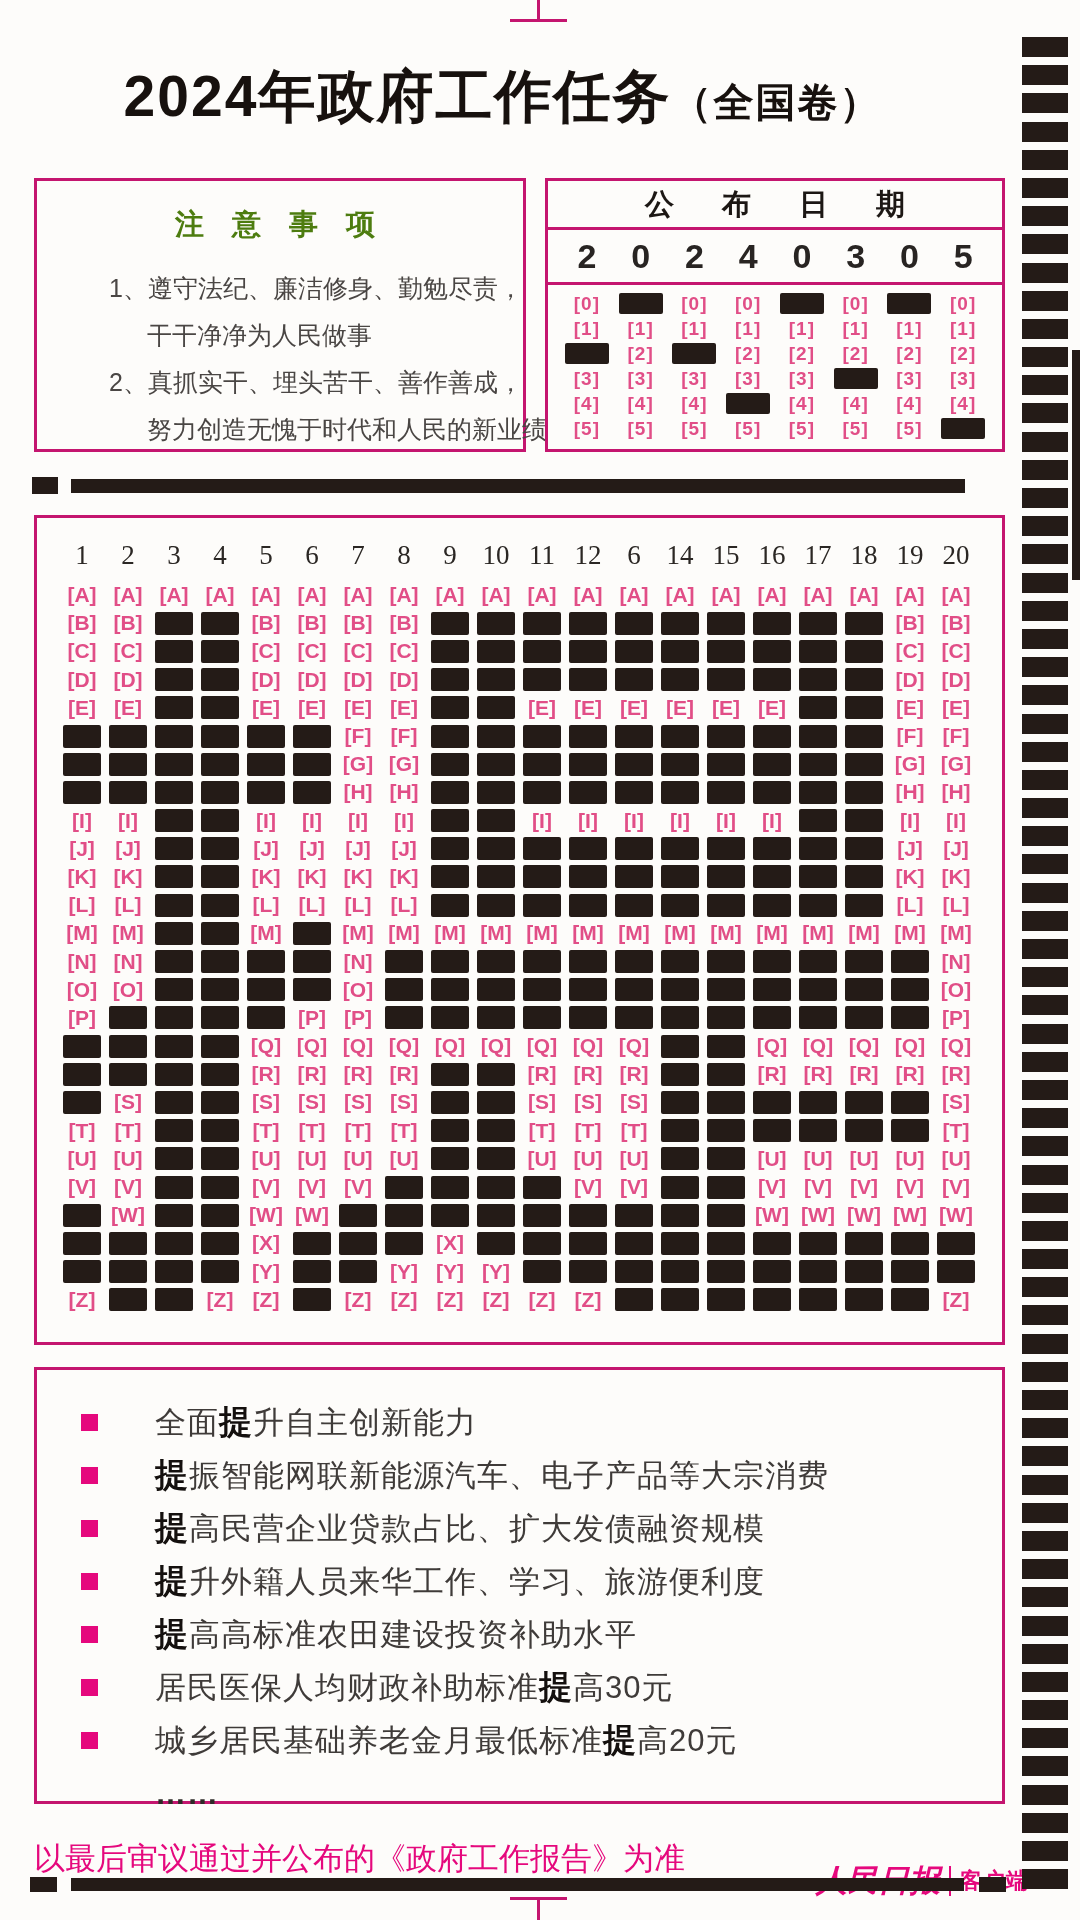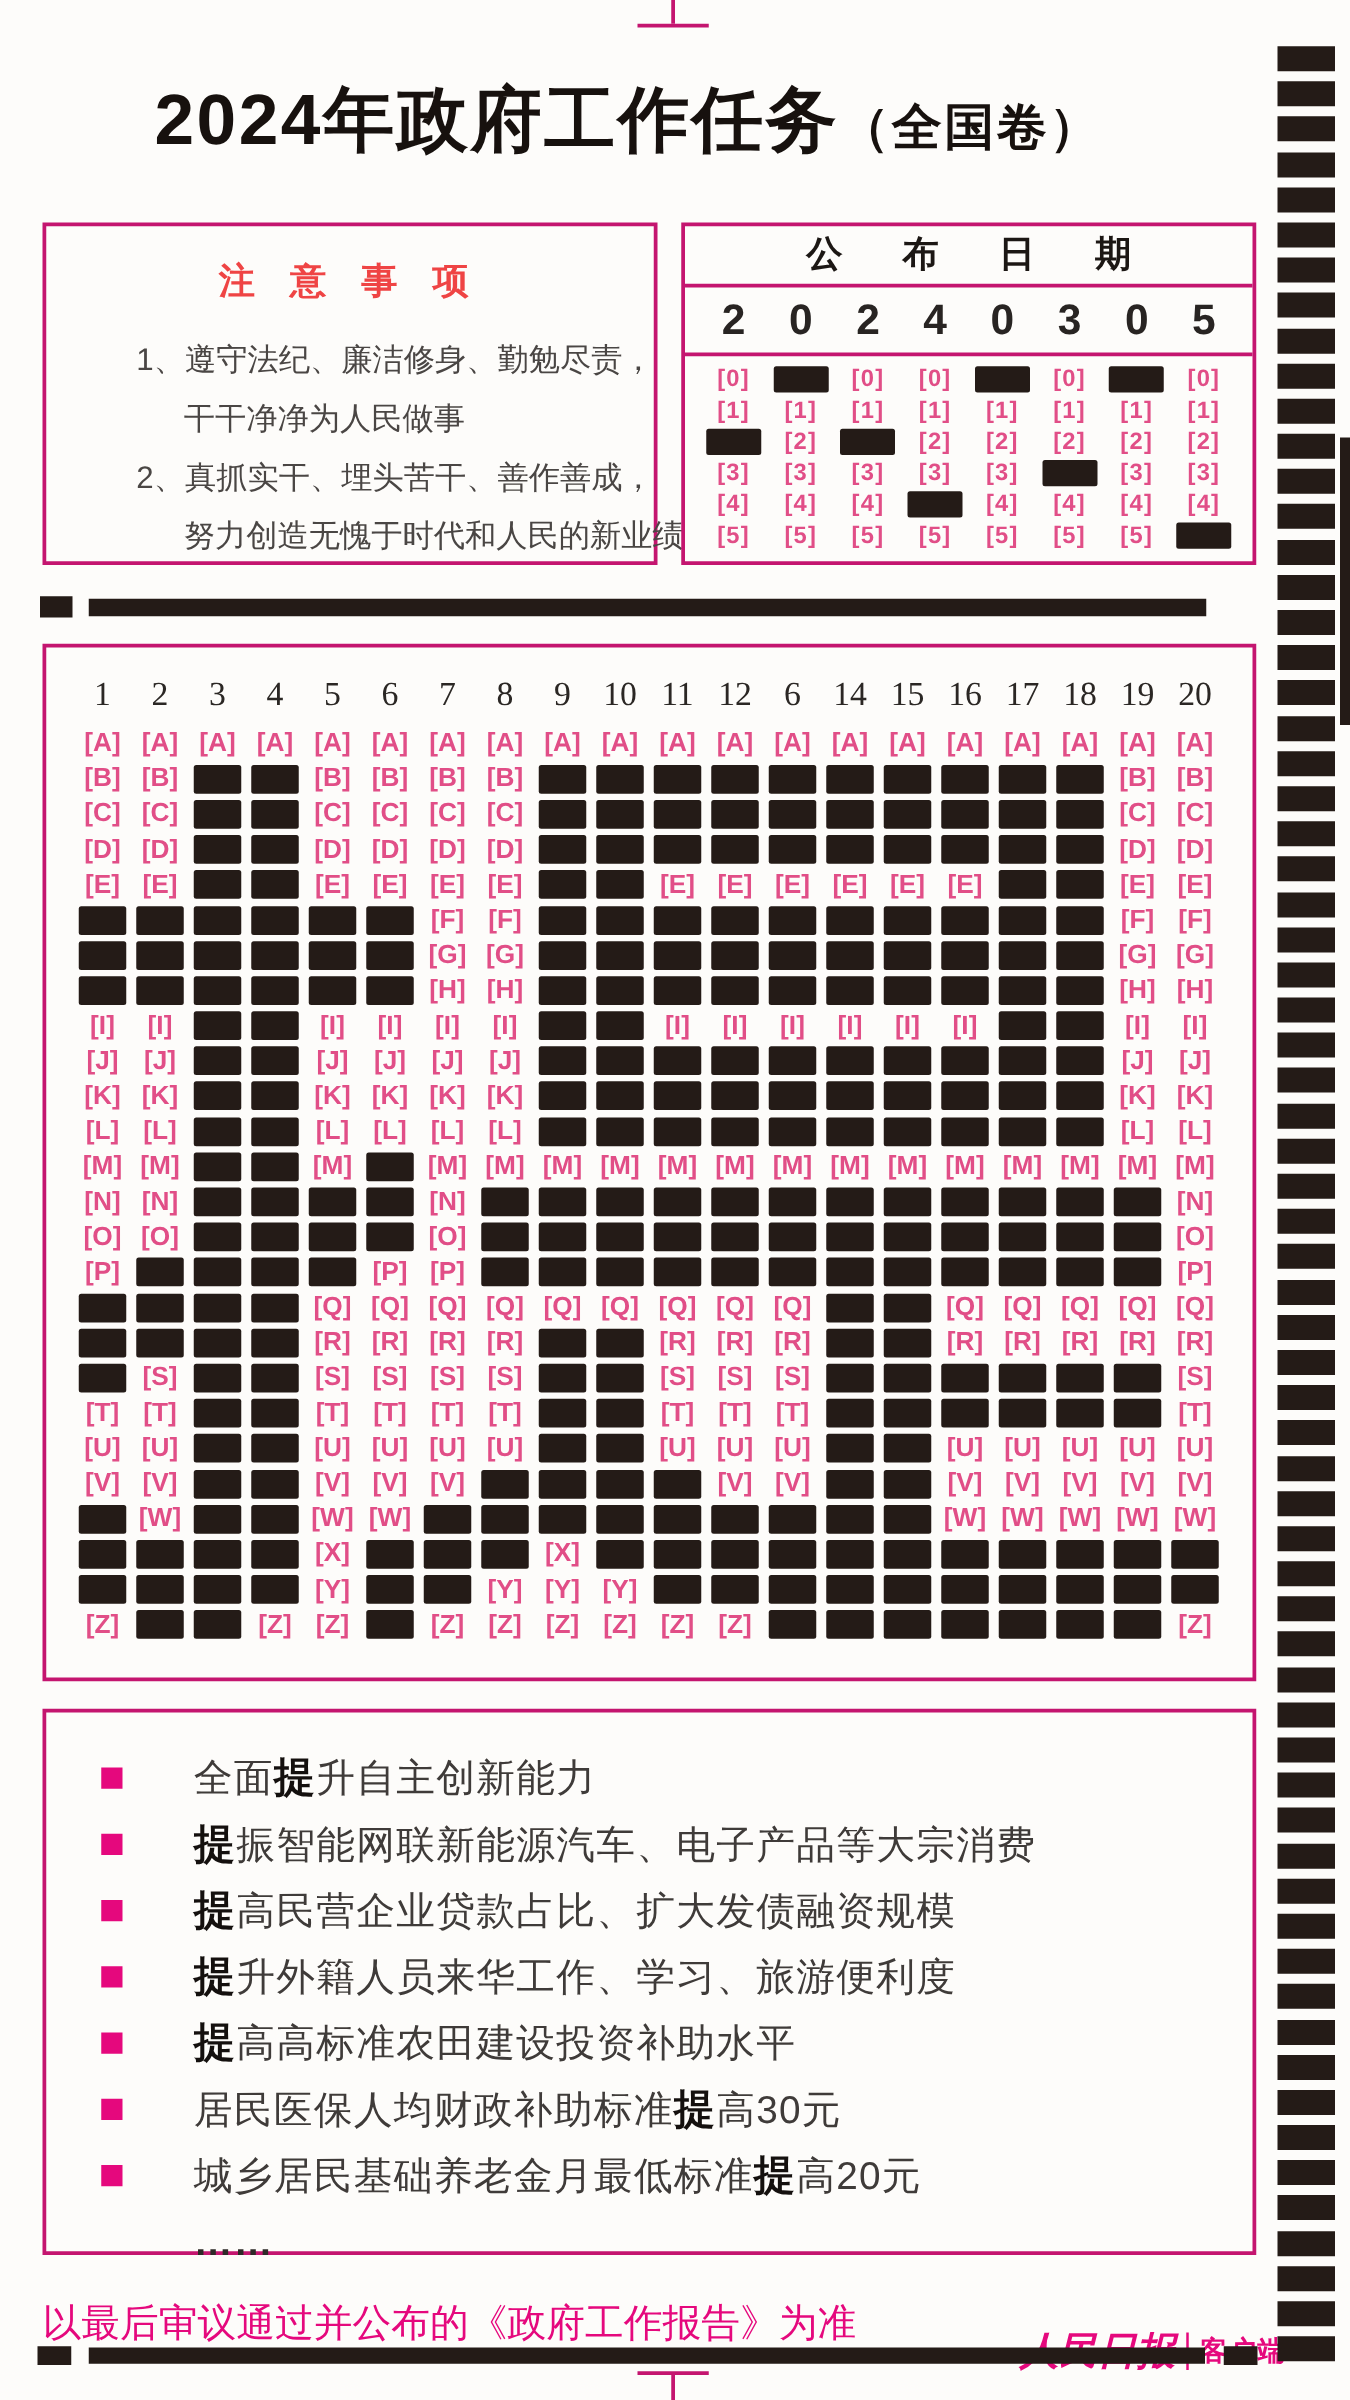--- a/index.html
+++ b/index.html
@@ -10,21 +10,21 @@
   .cross-h{position:absolute;width:57px;height:3px;background:var(--accent);}
   .cross-v{position:absolute;width:3px;height:19px;background:var(--accent);}
   
   #title{position:absolute;top:50px;left:0;width:1005px;text-align:center;
          font-size:57px;font-weight:900;letter-spacing:2px;color:#17110e;line-height:92px;}
   #title .paren{font-size:40px;font-weight:800;}
   
   #notes{position:absolute;left:34px;top:178px;width:492px;height:274px;
          border:3px solid var(--accent);box-sizing:border-box;}
   #notes h2{margin:24px 0 0 0;text-align:center;font-size:29px;font-weight:800;
-            letter-spacing:10px;color:#ef4444;}
+            letter-spacing:10px;color:#4d7c0f;}
   #notes .note-lines{margin-top:20px;font-size:25px;color:#4a4644;font-weight:500;margin-left:28px;}
   #notes .note-line{padding-left:44px;line-height:47px;white-space:nowrap;}
   #notes .note-line.cont{padding-left:82px;}
   
   #datebox{position:absolute;left:545px;top:178px;width:460px;height:274px;
            border:3px solid var(--accent);box-sizing:border-box;display:flex;flex-direction:column;}
   #datebox .dhead{height:46px;line-height:46px;border-bottom:3px solid var(--accent);
                   text-align:center;font-size:29px;font-weight:700;letter-spacing:20px;text-indent:20px;color:#1c1714;}
   #datebox .ddigits{height:52px;border-bottom:3px solid var(--accent);display:grid;
                     grid-template-columns:repeat(8,1fr);align-items:center;justify-items:center;

